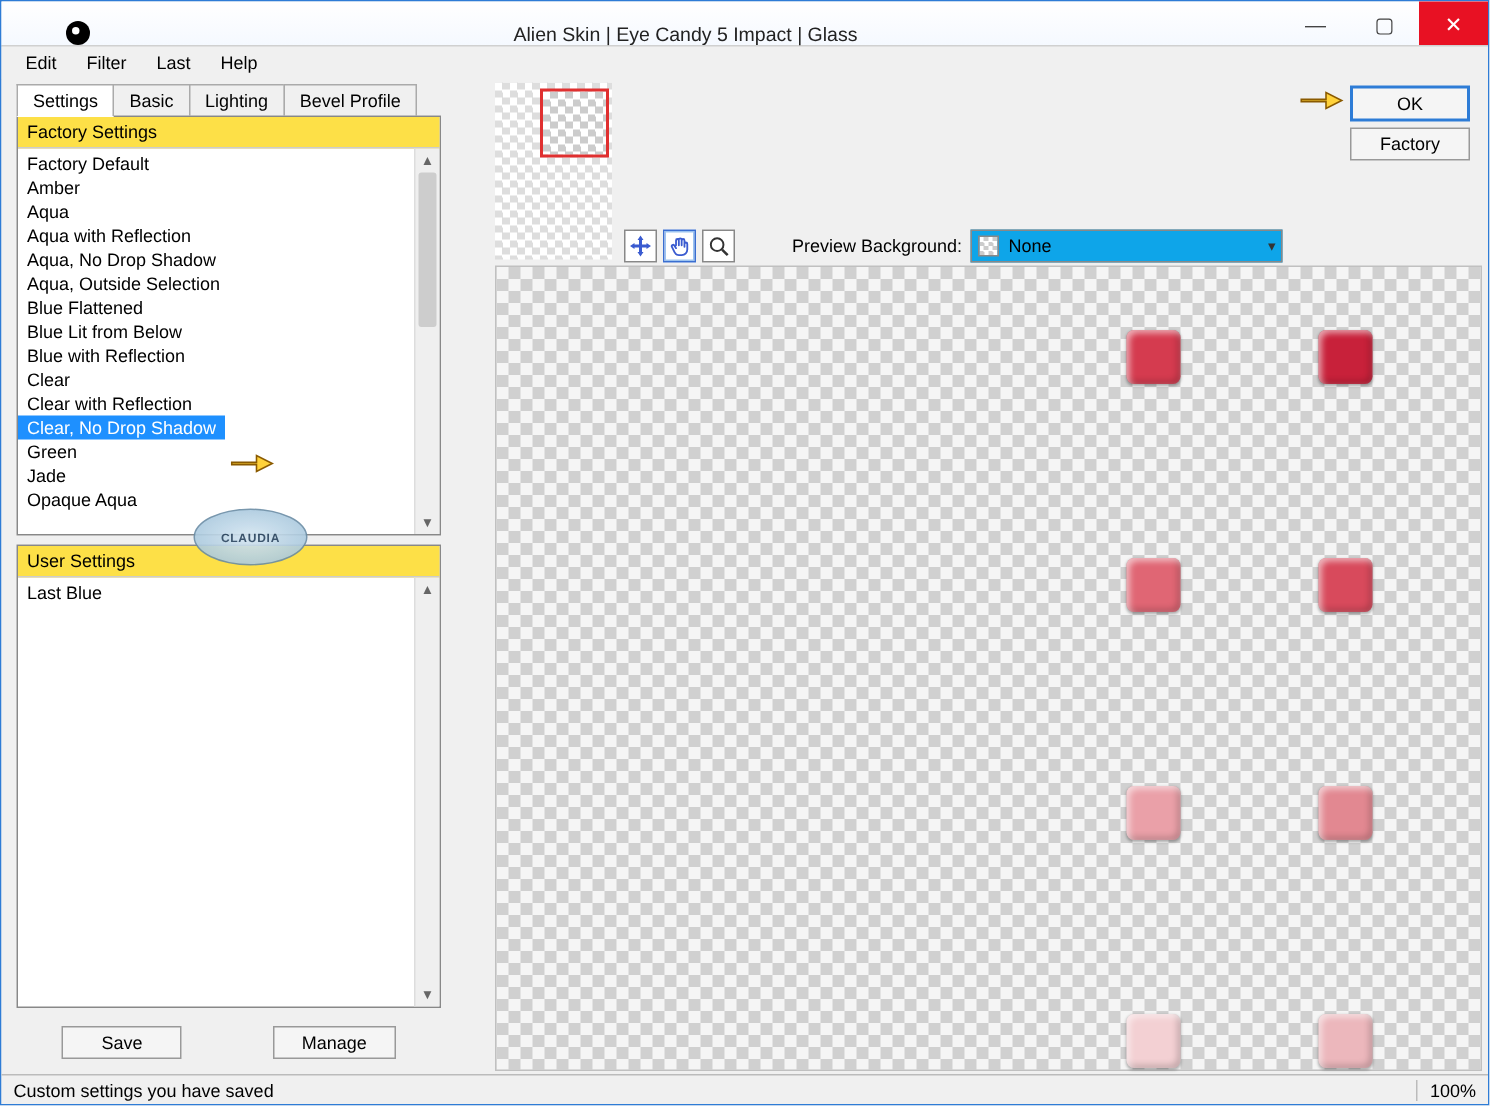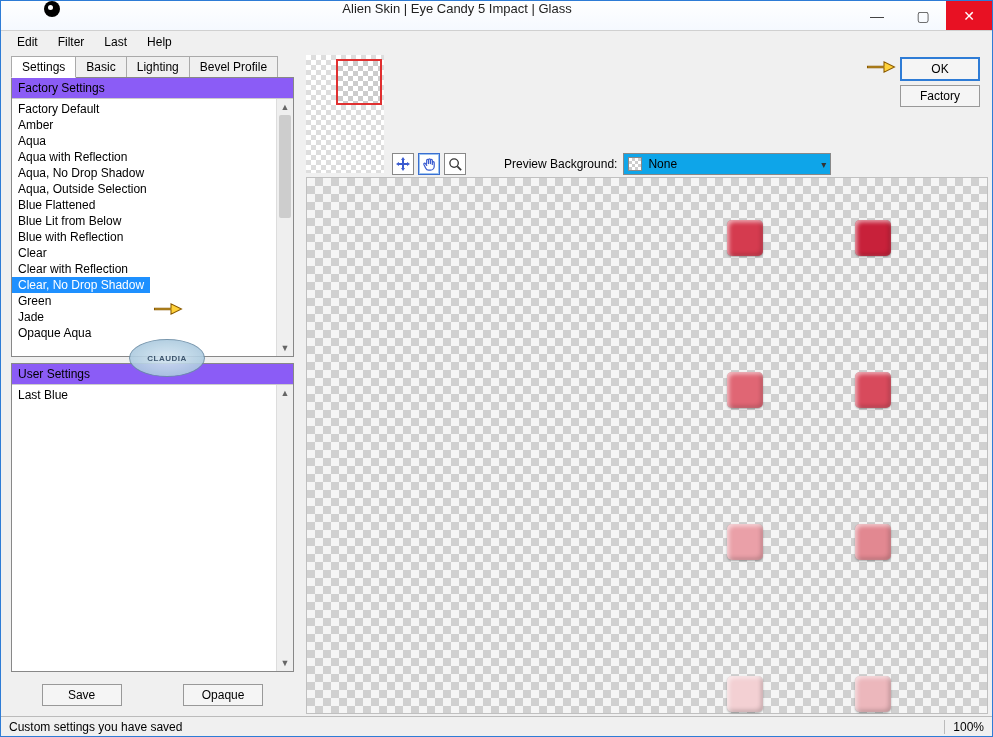--- a/index.html
+++ b/index.html
@@ -1,35 +1,35 @@
 <!DOCTYPE html>
 <html><head>
 <meta charset="utf-8">
 <style>
 * { box-sizing: border-box; margin: 0; padding: 0; font-family: 'Segoe UI', Tahoma, sans-serif; font-size: 12px; }
 body { background: #fff; overflow: hidden; }
 .window { width: 993px; height: 737px; background: #f0f0f0; display: flex; flex-direction: column; border: 1px solid #2e7cd6; }
-.titlebar { height: 30px; background: linear-gradient(#fff,#f5f9ff); display: flex; align-items: flex-start; position: relative; border-bottom: 1px solid #d0d0d0; padding-left: 35px; }
+.titlebar { height: 30px; background: linear-gradient(#fff,#f5f9ff); display: flex; align-items: flex-end; position: relative; border-bottom: 1px solid #d0d0d0; padding-left: 35px; }
 .titlebar .app-icon { width: 16px; height: 16px; margin-left: 8px; background: #000; border-radius: 50%; position: relative; }
 .titlebar .app-icon::after { content: ''; position: absolute; left: 4px; top: 4px; width: 5px; height: 5px; background: #fff; border-radius: 50%; }
 .titlebar .title { flex: 1; text-align: center; font-size: 13px; color: #222; }
 .win-btns { display: flex; height: 100%; }
 .win-btn { width: 46px; display: flex; align-items: center; justify-content: center; color: #444; font-size: 14px; }
 .win-btn.close { background: #e81123; color: #fff; }
 .menubar { height: 22px; display: flex; align-items: center; padding: 0 8px; gap: 4px; background: #f0f0f0; }
 .menubar span { padding: 2px 8px; cursor: default; }
-.content { flex: 1; display: flex; min-height: 0; }
+.content { flex: 1; display: flex; min-height: 0; gap: 24px; }
 .left-panel { width: 303px; display: flex; flex-direction: column; background: #f0f0f0; padding: 0 0 8px 0; }
 .tabs { display: flex; padding-left: 10px; margin-top: 2px; }
 .tab { padding: 3px 10px; border: 1px solid #aaa; border-bottom: none; background: #f0f0f0; margin-right: -1px; position: relative; top: 1px; cursor: default; font-size: 12px; }
 .tab.active { background: #fff; z-index: 2; border-bottom: 1px solid #fff; }
 .list-box { margin: 0 10px 6px 10px; border: 1px solid #888; background: #fff; display: flex; flex-direction: column; position: relative; }
 .list-box.factory { height: 280px; }
 .list-box.user { flex: 1; min-height: 100px; }
-.list-header { padding: 3px 6px; border-bottom: 1px solid #ccc; background: #8b5cf6; font-size: 12px; }
+.list-header { padding: 3px 6px; border-bottom: 1px solid #ccc; background: #fde047; font-size: 12px; }
 .list-body { flex: 1; overflow-y: auto; padding: 2px 0; position: relative; }
 .list-item { padding: 1px 6px; font-size: 12px; cursor: default; white-space: nowrap; }
 .list-item.selected { background: #1e90ff; color: #fff; display: inline-block; }
 .btn-row { display: flex; justify-content: space-around; padding: 6px 20px 2px; gap: 20px; }
 .btn { min-width: 80px; padding: 3px 18px; border: 1px solid #999; background: #f5f5f5; cursor: default; text-align: center; font-size: 12px; }
 .right-panel { flex: 1; display: flex; flex-direction: column; background: #f0f0f0; position: relative; }
 .top-strip { height: 122px; display: flex; align-items: flex-start; position: relative; }
 .thumb-area { width: 78px; height: 118px; background-image: repeating-conic-gradient(#ddd 0% 25%, #fff 0% 50%); background-size: 10px 10px; margin: 2px 0 0 2px; position: relative; }
 .thumb { position: absolute; left: 30px; top: 4px; width: 46px; height: 46px; border: 2px solid #e03030; background-image: repeating-conic-gradient(#ccc 0% 25%, #fff 0% 50%); background-size: 10px 10px; }
 .tool-icons { display: flex; gap: 4px; align-items: center; margin: 100px 0 0 8px; }
@@ -118,21 +118,21 @@
           <div class="list-item">Last Blue</div>
             <div class="scrollbar-v">
             <div class="arrow-up">▲</div>
             <div class="arrow-down">▼</div>
           </div>
         </div>
       </div>
 
       <div class="btn-row">
         <div class="btn">Save</div>
-        <div class="btn">Opaque</div>
+        <div class="btn">Manage</div>
       </div>
     </div>
 
     <div class="right-panel">
       <div class="top-strip">
         <div class="thumb-area">
           <div class="thumb"></div>
         </div>
         <div class="tool-icons">
           <div class="tool-btn">

